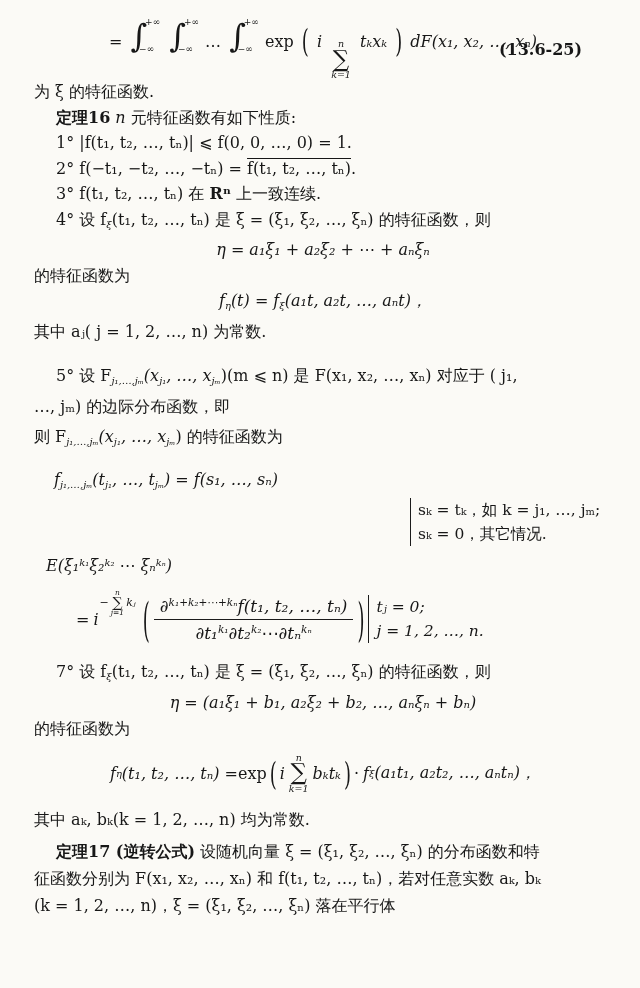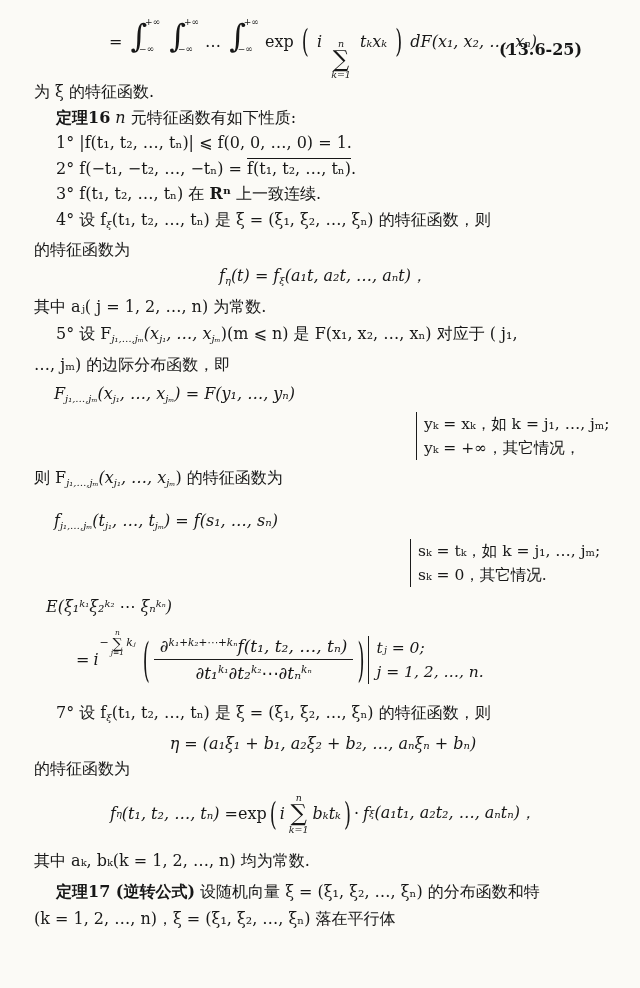--- a/index.html
+++ b/index.html
@@ -114,44 +114,36 @@
   </div>
 
   <div class="ln ind">
     <span>3°  f(t₁, t₂, …, tₙ) 在 </span><span class="bi">Rⁿ</span><span> 上一致连续.</span>
   </div>
 
   <div class="ln ind">
     <span>4°  设 f</span><span class="sb">ξ</span><span>(t₁, t₂, …, tₙ) 是 ξ = (ξ₁, ξ₂, …, ξₙ) 的特征函数，则</span>
   </div>
 
+  <div class="ln ctr it">η = a₁ξ₁ + a₂ξ₂ + ⋯ + aₙξₙ</div>
 
   <div class="ln">的特征函数为</div>
 
   <div class="ln ctr">
     <span class="it">f</span><span class="sb">η</span><span class="it">(t) = f</span><span class="sb">ξ</span><span class="it">(a₁t, a₂t, …, aₙt)，</span>
   </div>
 
   <div class="ln">其中 aⱼ( j = 1, 2, …, n) 为常数.</div>
 
-  <div class="ln ind" style="margin-top:2px">
+  <div class="ln ind" style="margin-top:18px">
     <span>5°  设 F</span><span class="sb">j₁,…,jₘ</span><span class="it">(x</span><span class="sb">j₁</span><span class="it">, …, x</span><span class="sb">jₘ</span><span>)(m ⩽ n) 是 F(x₁, x₂, …, xₙ) 对应于 ( j₁,</span>
   </div>
   <div class="ln">…, jₘ) 的边际分布函数，即</div>
 
   <div style="margin:3px 0 2px">
-    <div class="ln fm" style="padding-left:20px">
-      <span>F</span><span class="sb">j₁,…,jₘ</span><span>(x</span><span class="sb">j₁</span><span>, …, x</span><span class="sb">jₘ</span><span>) = F(y₁, …, yₙ)</span>
-    </div>
-    <div class="condrow" style="padding-left:382px">
-      <span class="cond">
-        <span>yₖ = xₖ，如 k = j₁, …, jₘ;</span>
-        <span>yₖ = +∞，其它情况，</span>
-      </span>
-    </div>
   </div>
 
   <div class="ln" style="margin-top:5px">
     <span>则 F</span><span class="sb">j₁,…,jₘ</span><span class="it">(x</span><span class="sb">j₁</span><span class="it">, …, x</span><span class="sb">jₘ</span><span>) 的特征函数为</span>
   </div>
 
   <div style="margin:12px 0 4px">
     <div class="ln fm" style="padding-left:20px">
       <span>f</span><span class="sb">j₁,…,jₘ</span><span>(t</span><span class="sb">j₁</span><span>, …, t</span><span class="sb">jₘ</span><span>) = f(s₁, …, sₙ)</span>
     </div>
@@ -222,15 +214,16 @@
     <span class="it" style="margin-left:4px">f</span>
       <span class="sb">ξ</span>
       <span class="it">(a₁t₁, a₂t₂, …, aₙtₙ)，</span>
   </div>
 
   <div class="ln" style="margin-top:6px">其中 aₖ, bₖ(k = 1, 2, …, n) 均为常数.</div>
 
   <div class="ln ind" style="margin-top:5px;line-height:27px">
     <span class="b">定理17 (逆转公式)</span><span>  设随机向量 ξ = (ξ₁, ξ₂, …, ξₙ) 的分布函数和特</span>
   </div>
+  <div class="ln" style="line-height:27px">征函数分别为 F(x₁, x₂, …, xₙ) 和 f(t₁, t₂, …, tₙ)，若对任意实数 aₖ, bₖ</div>
   <div class="ln" style="line-height:27px">(k = 1, 2, …, n)，ξ = (ξ₁, ξ₂, …, ξₙ) 落在平行体</div>
 
 </div>
 
 </body></html>

